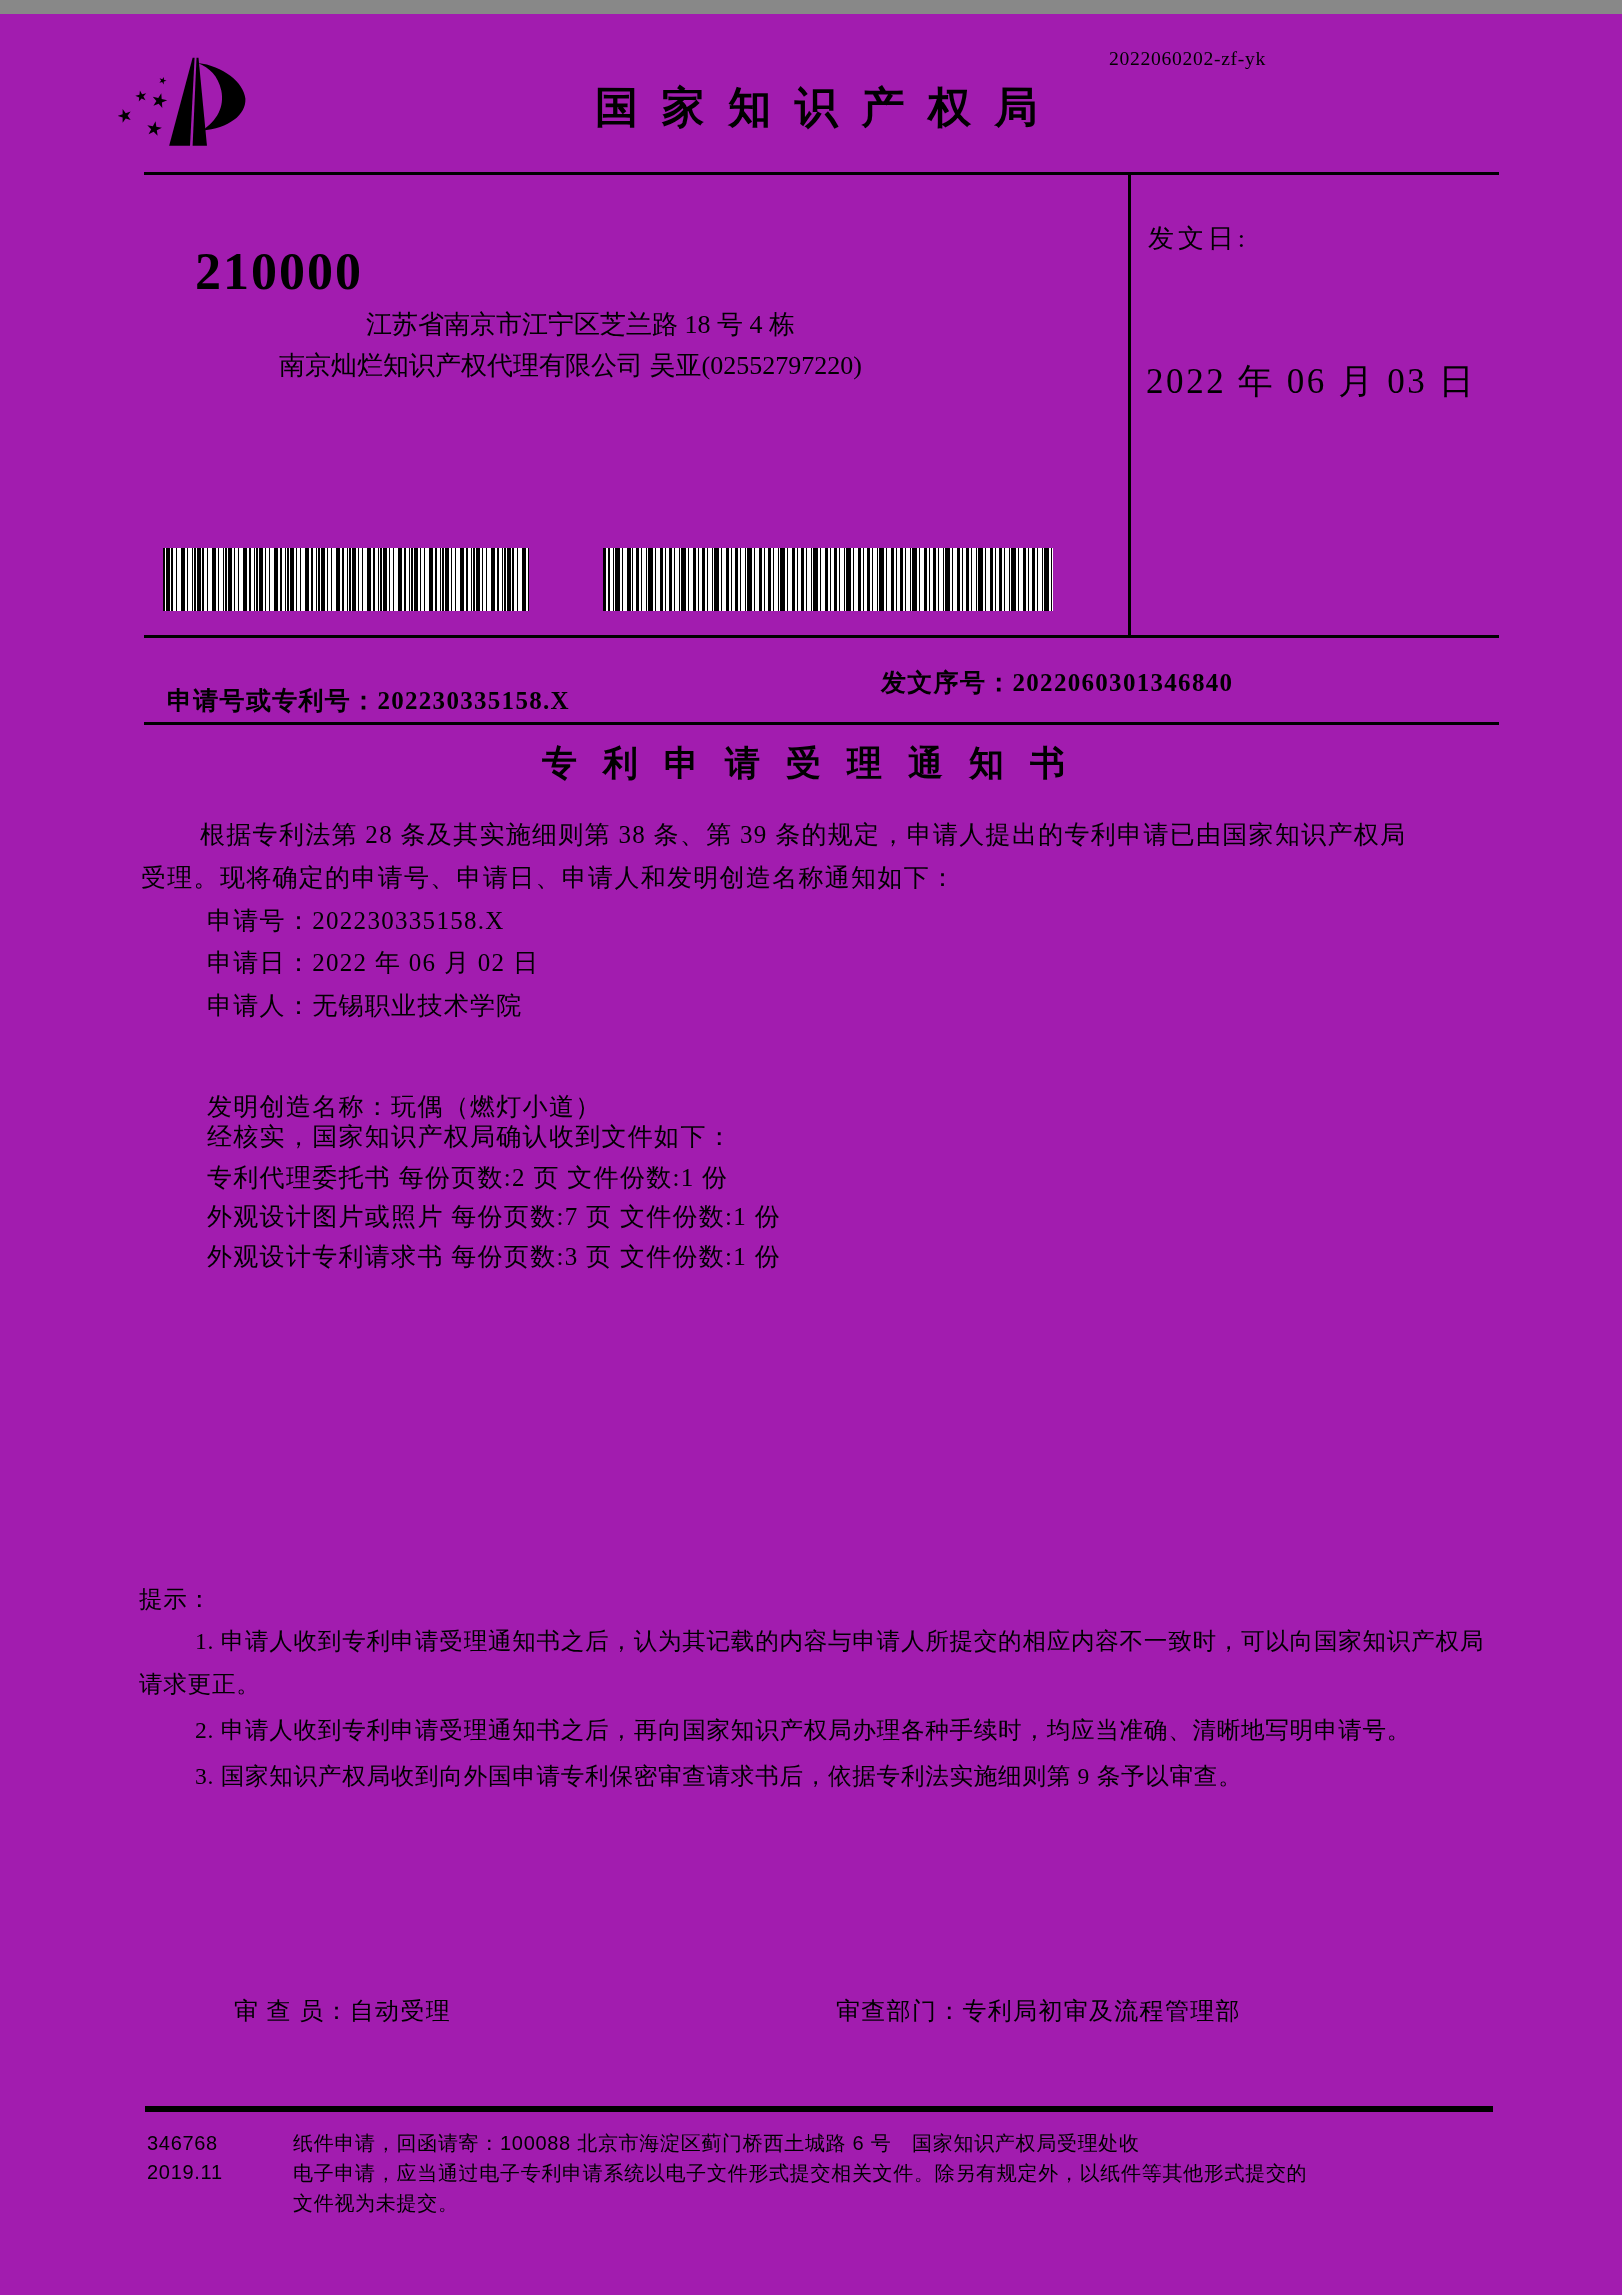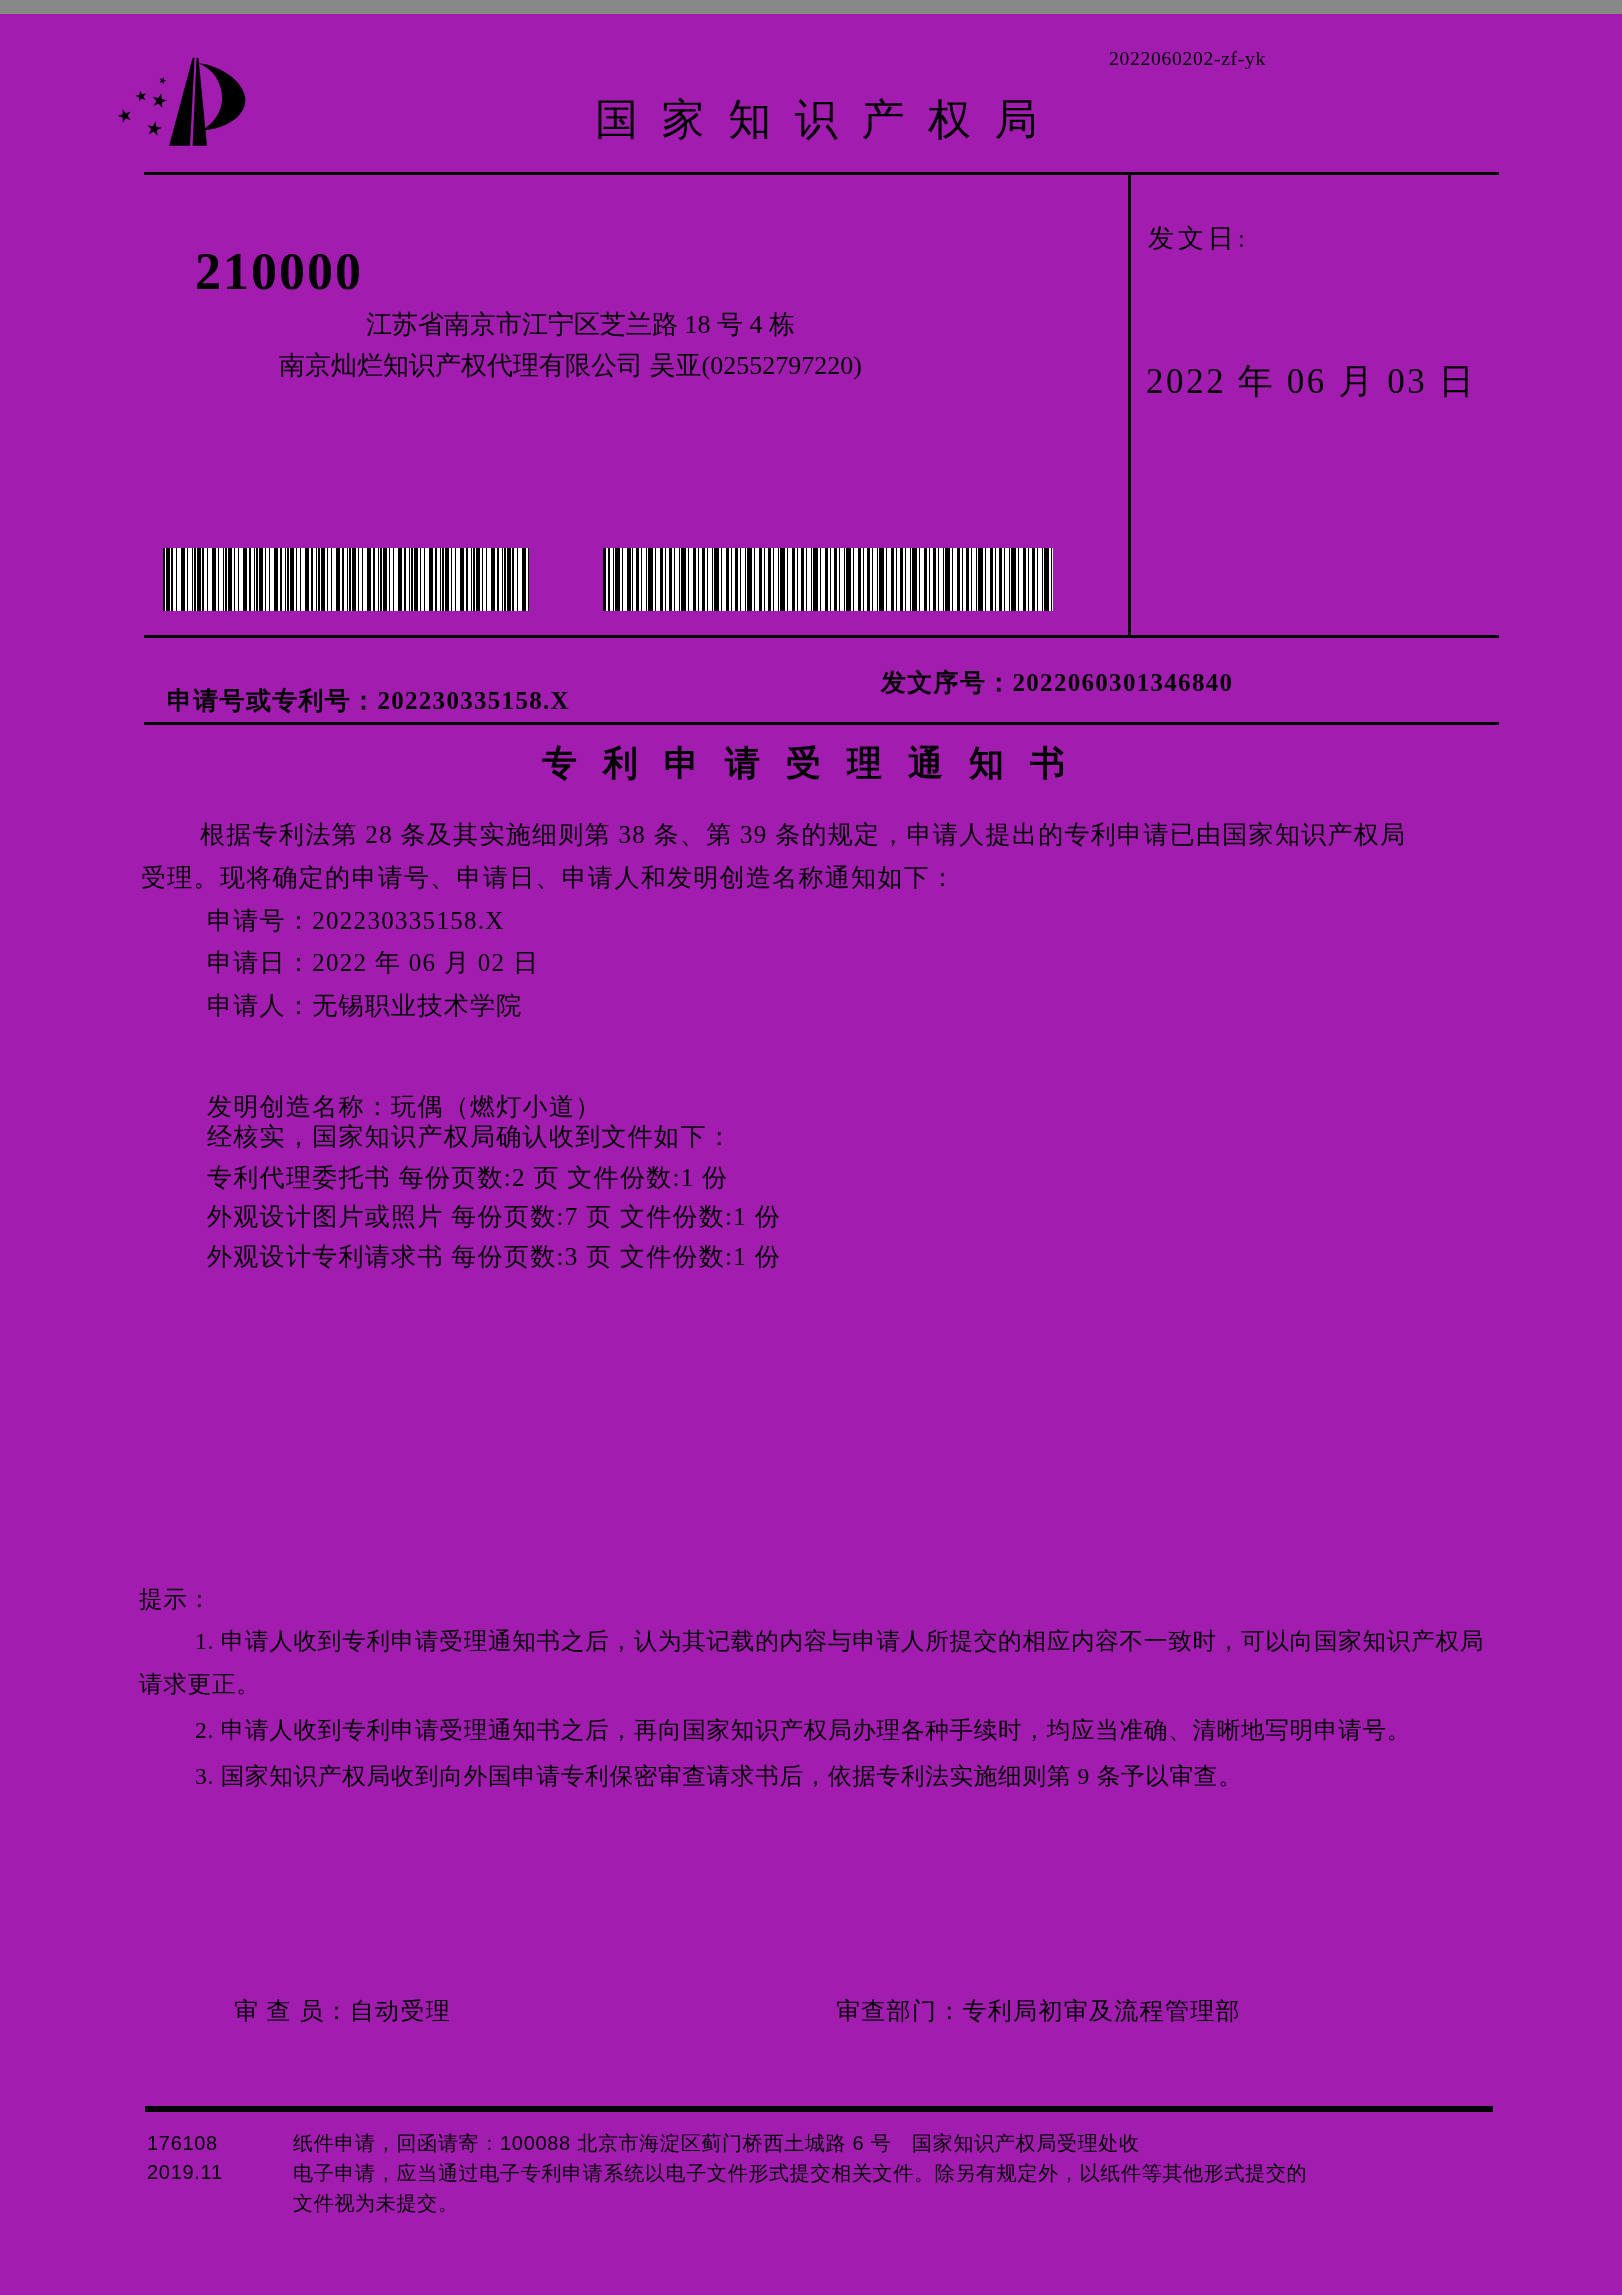--- a/index.html
+++ b/index.html
@@ -8,21 +8,21 @@
     width:1623px;height:2295px;
     background:#a21caf;
     margin:14px auto;
     font-family:"Liberation Serif","DejaVu Serif",serif;
     color:#000;
     overflow:hidden;
   }
   .abs{position:absolute;white-space:nowrap;}
   
   .doc-ref{left:1109px;top:34px;font-size:19.6px;letter-spacing:0.7px;}
-  .agency{left:595px;top:77px;font-size:43px;font-weight:normal;letter-spacing:23.6px;}
+  .agency{left:595px;top:65px;font-size:43px;font-weight:bold;letter-spacing:23.6px;}
   .logo{left:118px;top:36px;width:131px;height:101px;}
   .rule-top{left:144px;top:158px;width:1355px;height:2.6px;background:#000;}
   
   .vline{left:1128px;top:158px;width:2.6px;height:466px;background:#000;}
   .postal{left:195px;top:228px;font-size:52px;font-weight:bold;letter-spacing:2px;}
   .addr1{left:366px;top:293px;font-size:26px;}
   .addr2{left:279px;top:334px;font-size:26px;}
   .issue-label{left:1148px;top:207px;font-size:26px;letter-spacing:3.9px;}
   .issue-date{left:1146px;top:344px;font-size:35px;letter-spacing:2.6px;}
   
@@ -140,20 +140,20 @@
   <div class="abs note notes-title">提示：</div>
   <div class="abs note note1">1. 申请人收到专利申请受理通知书之后，认为其记载的内容与申请人所提交的相应内容不一致时，可以向国家知识产权局</div>
   <div class="abs note note2">请求更正。</div>
   <div class="abs note note3">2. 申请人收到专利申请受理通知书之后，再向国家知识产权局办理各种手续时，均应当准确、清晰地写明申请号。</div>
   <div class="abs note note4">3. 国家知识产权局收到向外国申请专利保密审查请求书后，依据专利法实施细则第 9 条予以审查。</div>
 
   <div class="abs sig sig-examiner"><span>审 查 员：</span><span>自动受理</span></div>
   <div class="abs sig sig-dept"><span>审查部门：</span><span>专利局初审及流程管理部</span></div>
 
   <div class="abs rule-bottom"></div>
-  <div class="abs foot foot-code1">176108</div>
+  <div class="abs foot foot-code1">346768</div>
   <div class="abs foot foot-line1">纸件申请，回函请寄：100088  北京市海淀区蓟门桥西土城路 6 号　国家知识产权局受理处收</div>
   <div class="abs foot foot-code2">2019.11</div>
   <div class="abs foot foot-line2">电子申请，应当通过电子专利申请系统以电子文件形式提交相关文件。除另有规定外，以纸件等其他形式提交的</div>
   <div class="abs foot foot-line3">文件视为未提交。</div>
 
 </div>
 
 
 </body></html>

